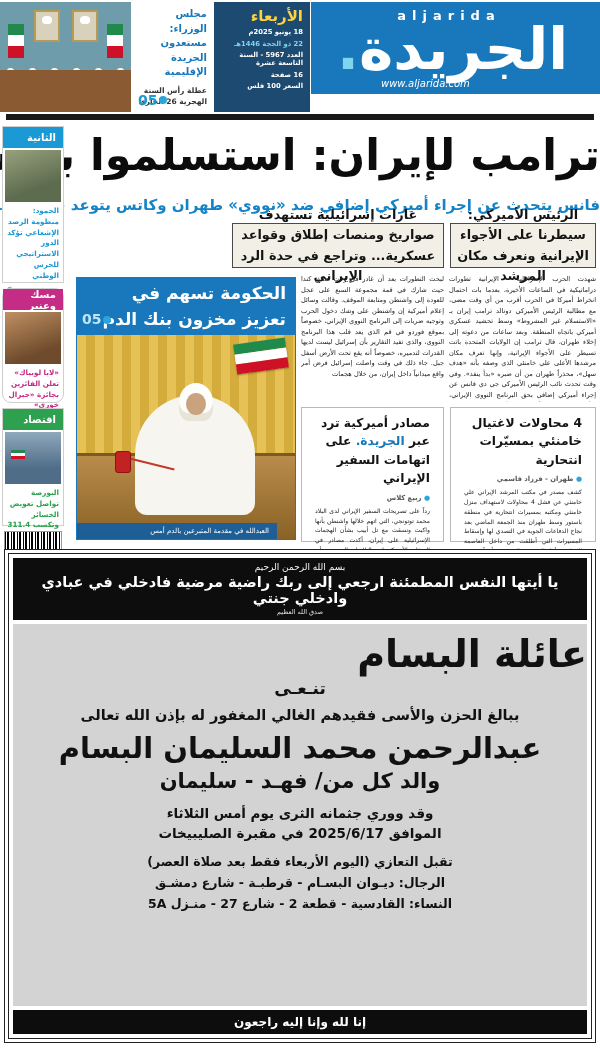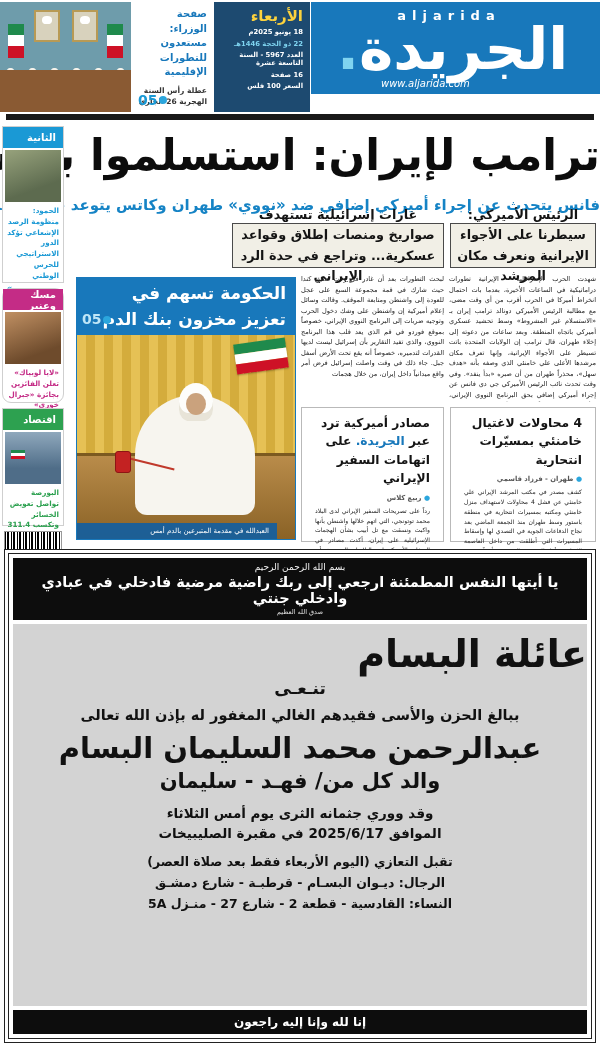--- a/index.html
+++ b/index.html
@@ -123,21 +123,21 @@
   <div class="date-panel">
     <div class="date-day">الأربعاء</div>
     <div class="date-row">18 يونيو 2025م</div>
     <div class="date-row date-hijri">22 ذو الحجة 1446هـ</div>
     <div class="date-row">العدد 5967 - السنة التاسعة عشرة</div>
     <div class="date-row">16 صفحة</div>
     <div class="date-row">السعر 100 فلس</div>
   </div>
 
   <div class="teaser">
-    <div class="teaser-title">صفحة الوزراء: مستعدون للتطورات الإقليمية</div>
+    <div class="teaser-title">مجلس الوزراء: مستعدون الجريدة الإقليمية</div>
     <div class="teaser-sub">عطلة رأس السنة الهجرية 26 الجاري</div>
     <div class="teaser-page">
         <span>05</span>
         <span class="badge-dot"></span>
       </div>
   </div>
 
   <div class="header-photo">
     <div class="hp-frame hp-f1">
         <i class="hp-head"></i>

